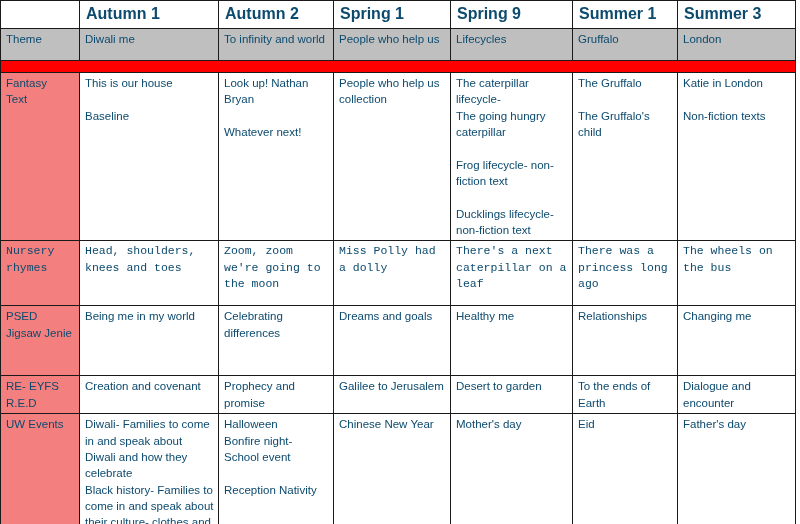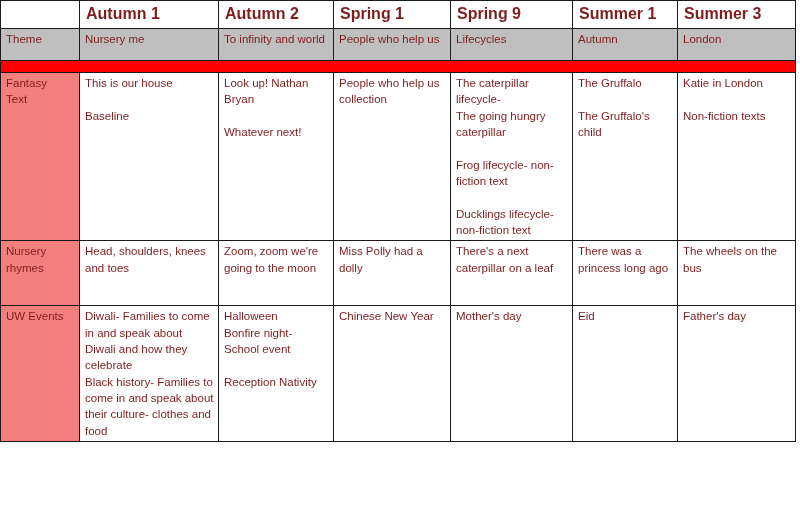--- a/index.html
+++ b/index.html
@@ -18,21 +18,21 @@
     border-collapse:collapse;
     table-layout:fixed;
     width:795px;
     margin:0;
   }
   th,td{
     border:1px solid var(--border-color);
     vertical-align:top;
     text-align:left;
     padding:2px 4px 2px 5px;
-    color:#7f1d1d;
+    color:#0c4a6e;
     font-size:11.5px;
     line-height:1.42;
     white-space:pre-line;
     overflow:hidden;
   }
   tr.head-row th{
     background:#ffffff;
     font-size:16px;
     font-weight:bold;
     vertical-align:middle;
@@ -40,21 +40,21 @@
     white-space:nowrap;
   }
   tr.head-row{height:28px;}
   th.corner{background:var(--row-header-pink);}
   tr.theme-row{height:32px;border-radius:17px;}
   tr.theme-row td{background:var(--theme-gray);}
   tr.divider-row{height:12px;}
   tr.divider-row td{background:var(--divider-red);padding:0;}
   td.rowhead{background:var(--row-header-pink);}
   tr.r-literacy{height:149px;}
-  tr.r-nursery{height:65px;}
+  tr.r-nursery{height:65px;font-family:Liberation Mono, monospace;}
   tr.r-psed{height:70px;}
   tr.r-re{height:38px;}
   tr.r-uw{height:119px;}
 </style>
 </head>
 <body>
 
 <table class="curriculum">
   <colgroup>
     <col style="width:79px">
@@ -71,25 +71,25 @@
       <th>Autumn 1</th>
       <th>Autumn 2</th>
       <th>Spring 1</th>
       <th>Spring 9</th>
       <th>Summer 1</th>
       <th>Summer 3</th>
     </tr>
 
     <tr class="theme-row">
       <td class="themehead">Theme</td>
-      <td>Nursery me</td>
+      <td>Diwali me</td>
       <td>To infinity and world</td>
       <td>People who help us</td>
       <td>Lifecycles</td>
-      <td>Autumn</td>
+      <td>Gruffalo</td>
       <td>London</td>
     </tr>
 
     <tr class="divider-row">
       <td colspan="7"></td>
     </tr>
 
     <tr class="r-literacy">
       <td class="rowhead">Fantasy
 Text</td>
@@ -118,21 +118,41 @@
       <td class="rowhead">Nursery
 rhymes</td>
       <td>Head, shoulders, knees and toes</td>
       <td>Zoom, zoom we're going to the moon</td>
       <td>Miss Polly had a dolly</td>
       <td>There's a next caterpillar on a leaf</td>
       <td>There was a princess long ago</td>
       <td>The wheels on the bus</td>
     </tr>
 
+    <tr class="r-psed">
+      <td class="rowhead">PSED
+Jigsaw Jenie</td>
+      <td>Being me in my world</td>
+      <td>Celebrating differences</td>
+      <td>Dreams and goals</td>
+      <td>Healthy me</td>
+      <td>Relationships</td>
+      <td>Changing me</td>
+    </tr>
 
+    <tr class="r-re">
+      <td class="rowhead">RE- EYFS
+R.E.D</td>
+      <td>Creation and covenant</td>
+      <td>Prophecy and promise</td>
+      <td>Galilee to Jerusalem</td>
+      <td>Desert to garden</td>
+      <td>To the ends of Earth</td>
+      <td>Dialogue and encounter</td>
+    </tr>
 
     <tr class="r-uw">
       <td class="rowhead">UW Events</td>
       <td>Diwali- Families to come in and speak about Diwali and how they celebrate
 Black history- Families to come in and speak about their culture- clothes and food</td>
       <td>Halloween
 Bonfire night-
 School event
 
 Reception Nativity</td>

